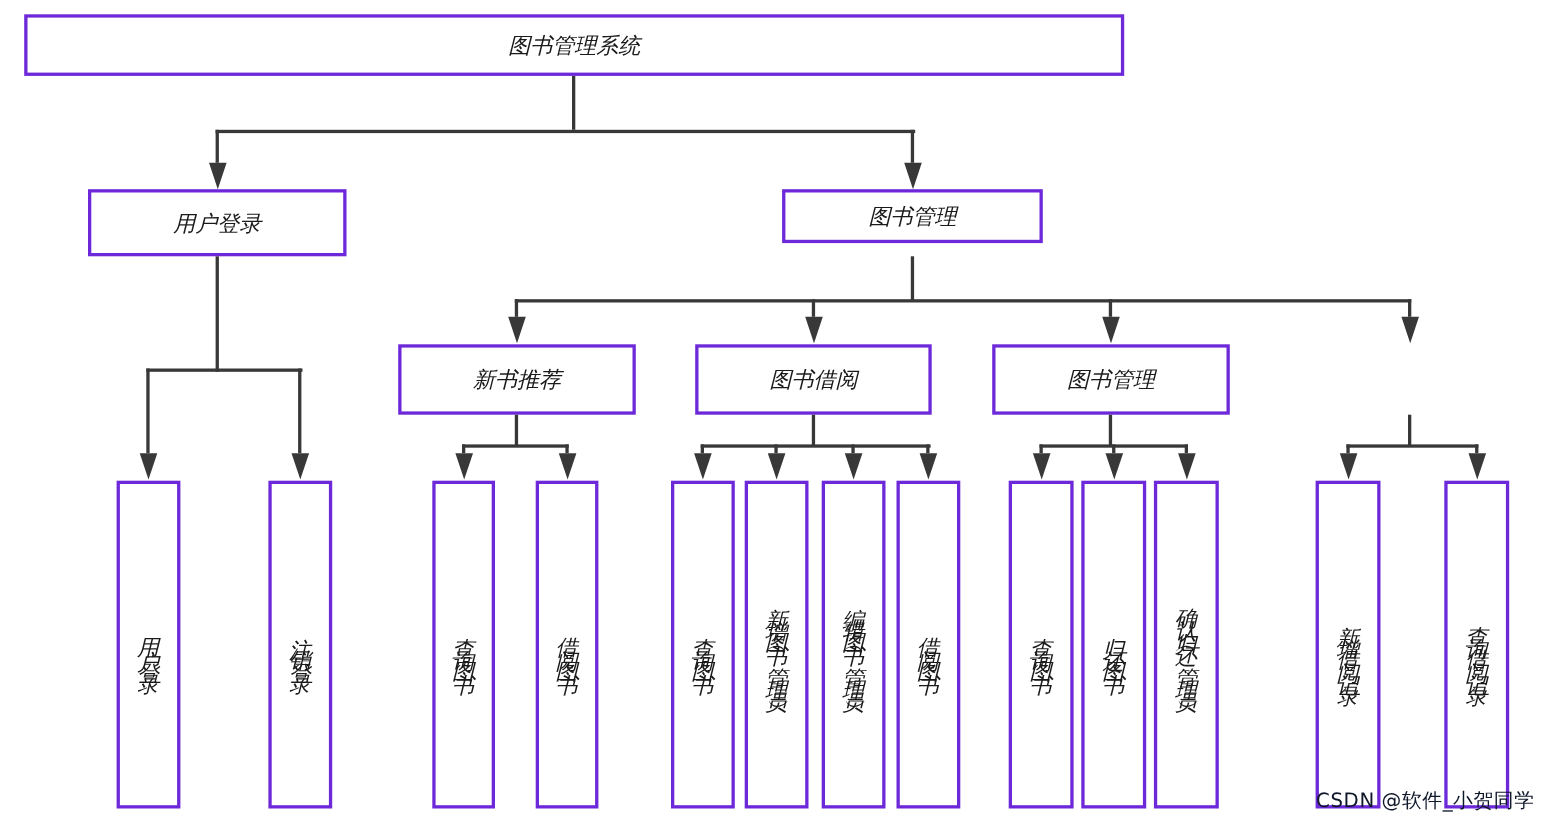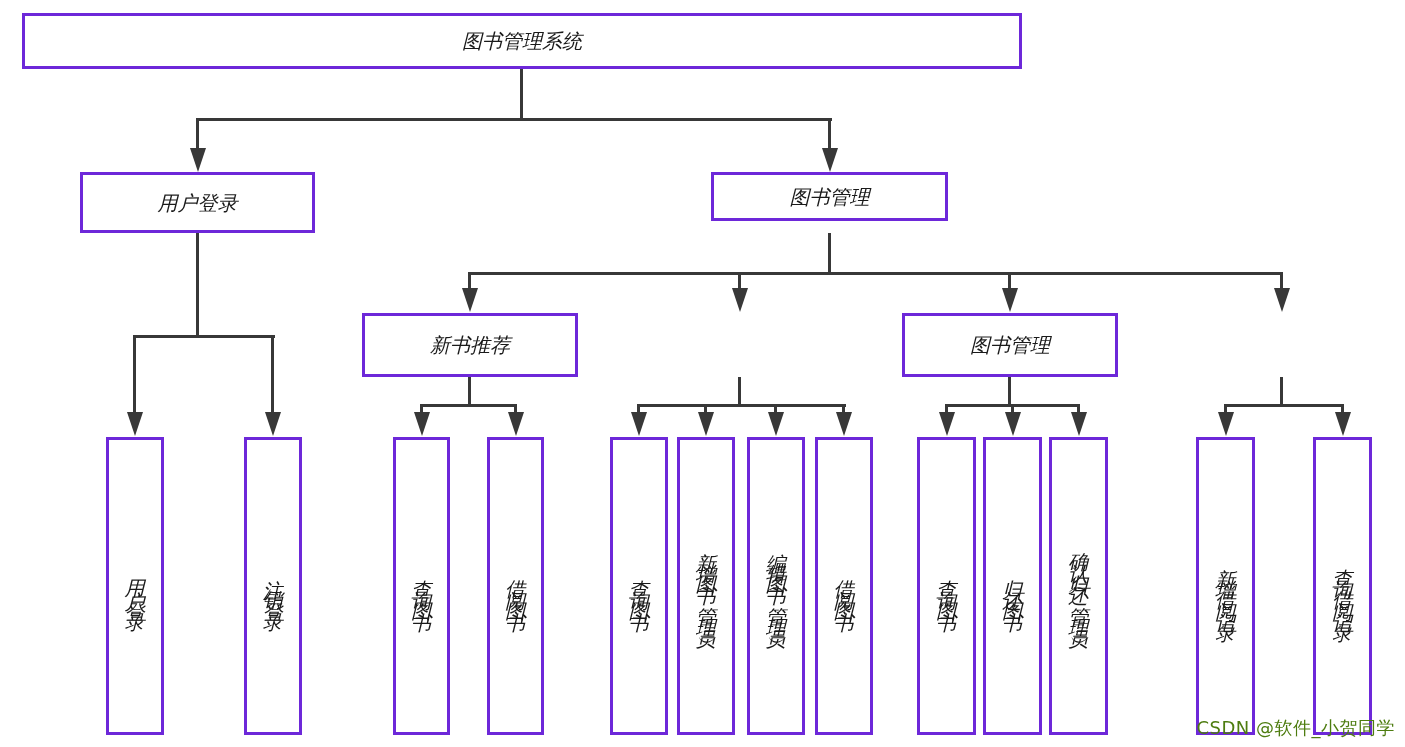--- a/index.html
+++ b/index.html
@@ -51,21 +51,21 @@
     width:0;height:0;
     border-left:8px solid transparent;
     border-right:8px solid transparent;
     border-top:24px solid #383838;
   }
   .watermark{
     position:absolute;
     top:716px;
     right:10px;
     font-size:18px;
-    color:#4d7c0f;
+    color:#0f172a;
     letter-spacing:0.5px;
     white-space:nowrap;
   }
   
   #root        {left:22px;  top:13px;  width:1000px; height:56px;}
   #userLogin   {left:80px;  top:172px; width:235px;  height:61px;}
   #bookMgmt    {left:711px; top:172px; width:237px;  height:49px;}
   #newBookRec  {left:362px; top:313px; width:216px;  height:64px;}
   #bookBorrow  {left:632px; top:313px; width:215px;  height:64px;}
   #curBorrow   {left:902px; top:313px; width:216px;  height:64px;}
@@ -107,20 +107,23 @@
 
   <div class="line" style="left:828px;top:233px;width:3px;height:41px;"></div>
   <div class="line" style="left:468px;top:272px;width:815px;height:3px;"></div>
   <div class="arrow" style="left:468px;top:272px;height:16px;"></div>
   <div class="arrow" style="left:738px;top:272px;height:16px;"></div>
   <div class="arrow" style="left:1008px;top:272px;height:16px;"></div>
   <div class="arrow" style="left:1280px;top:272px;height:16px;"></div>
 
   <div class="box" id="newBookRec">
     <span>新书推荐</span>
+  </div>
+  <div class="box" id="bookBorrow">
+    <span>图书借阅</span>
   </div>
   <div class="box" id="curBorrow">
     <span>图书管理</span>
   </div>
 
   <div class="line" style="left:468px;top:377px;width:3px;height:29px;"></div>
   <div class="line" style="left:738px;top:377px;width:3px;height:29px;"></div>
   <div class="line" style="left:1008px;top:377px;width:3px;height:29px;"></div>
   <div class="line" style="left:1280px;top:377px;width:3px;height:29px;"></div>
 

